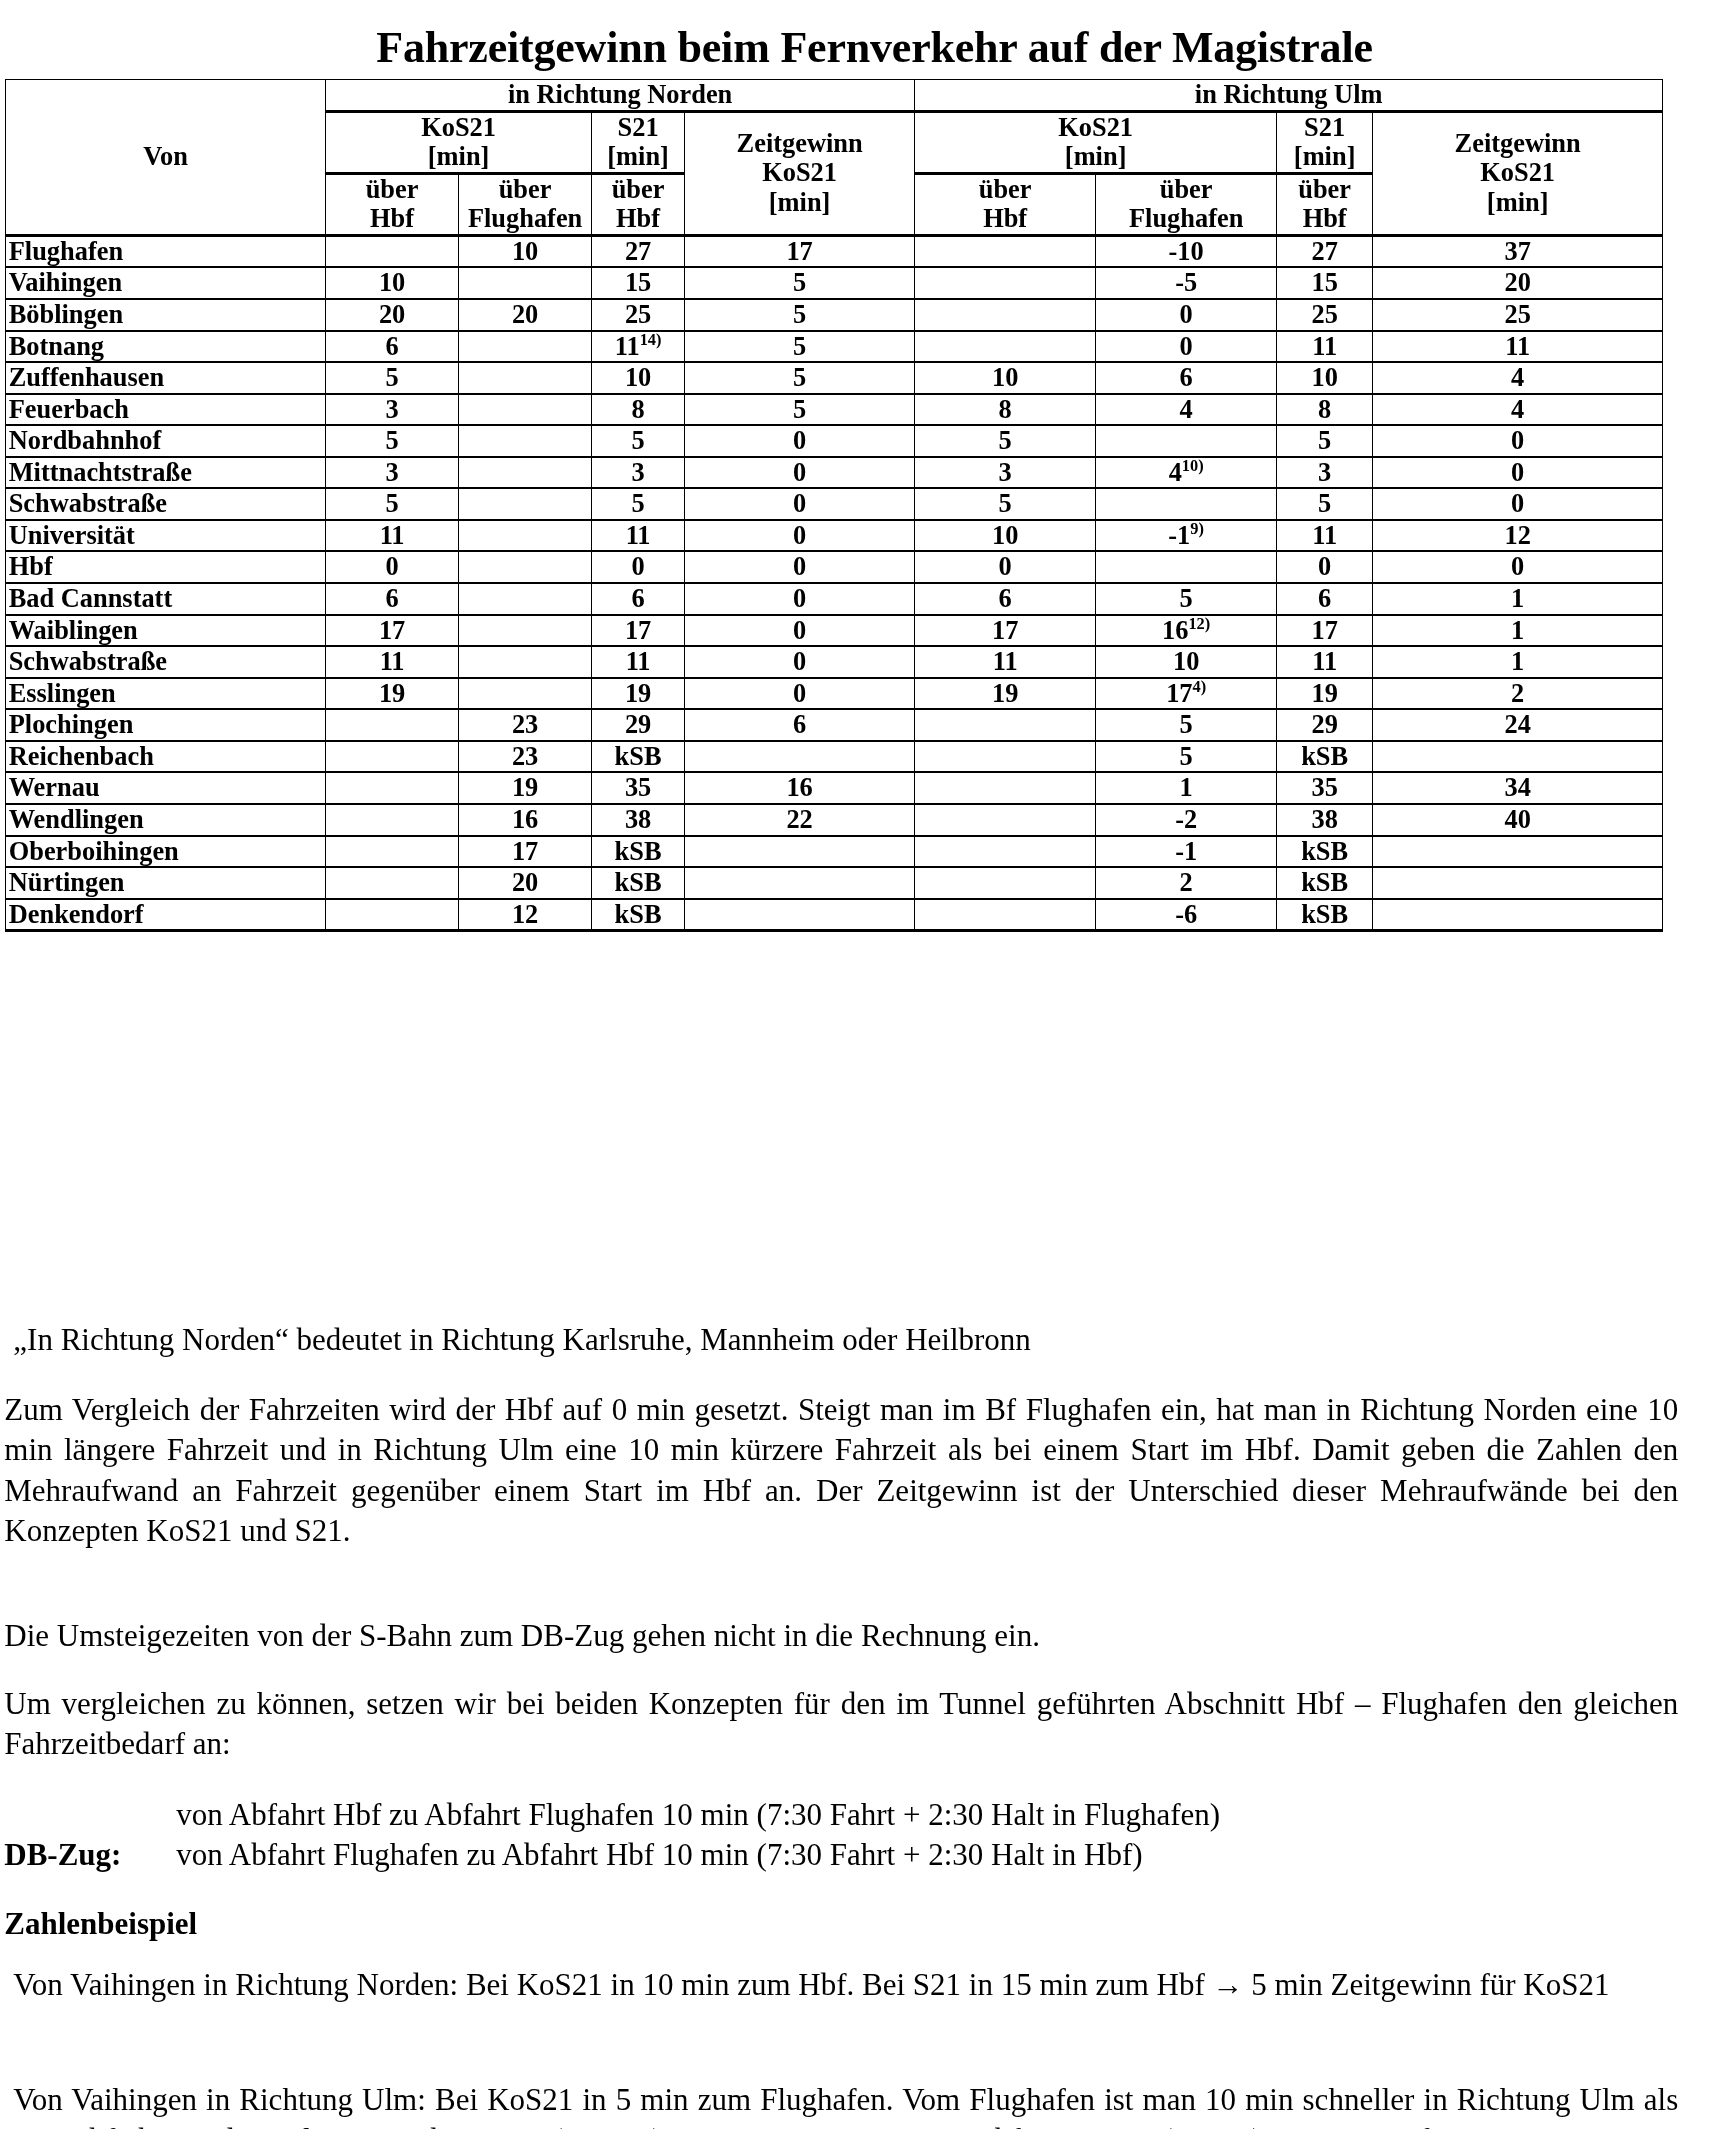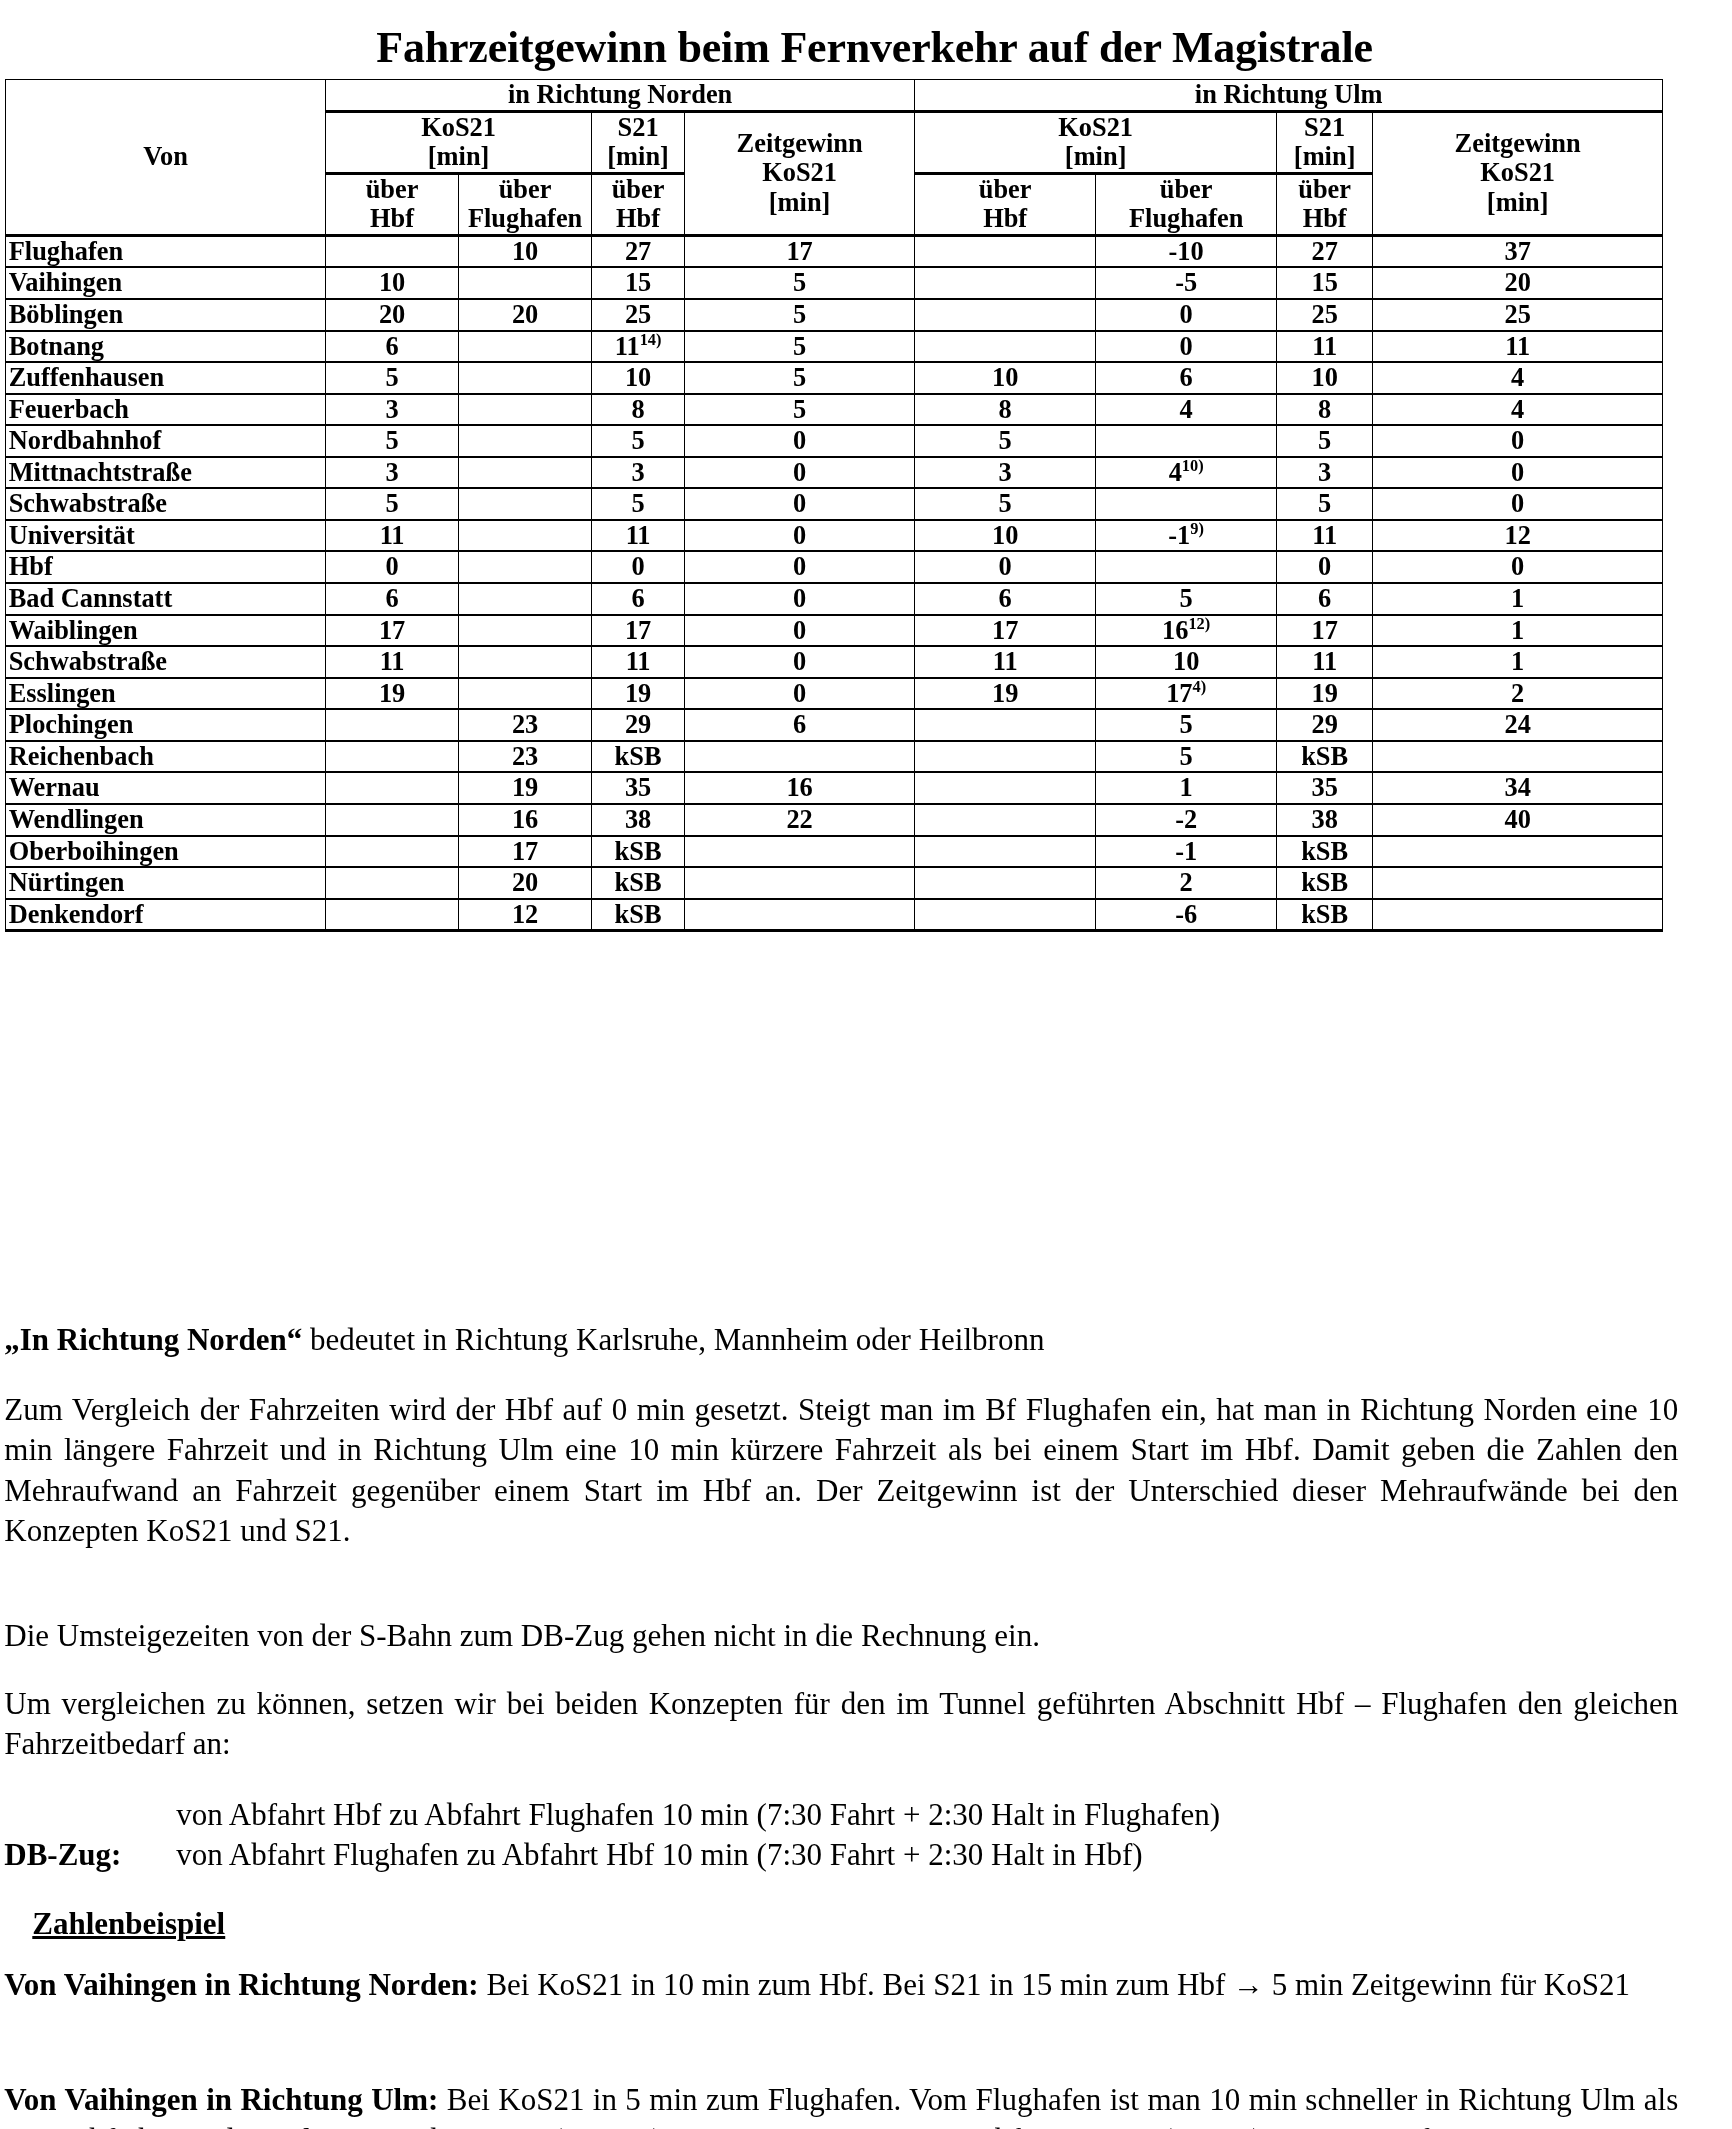--- a/index.html
+++ b/index.html
@@ -127,25 +127,23 @@
   .body-block.nojust { text-align: left; }
   .b-note   { top: 1320px; }
   .b-p1     { top: 1390px; }
   .b-p2     { top: 1616px; }
   .b-p3     { top: 1684px; }
   .b-dbzug  { top: 1795px; }
   .b-zahlen { top: 1904px; }
   .b-p4     { top: 1965px; }
   .b-p5     { top: 2080px; }
 
-  .bold { font-weight: bold; }
+  .bold { font-weight: normal; margin-left: 9px; }
   .uline-head {
     font-weight: bold;
-    text-decoration: underline;
-    margin-left: 28px;
   }
 
   .dbzug-row {
     display: flex;
     align-items: flex-end;
   }
   .dbzug-label {
     flex: 0 0 138px;
     font-weight: bold;
   }

